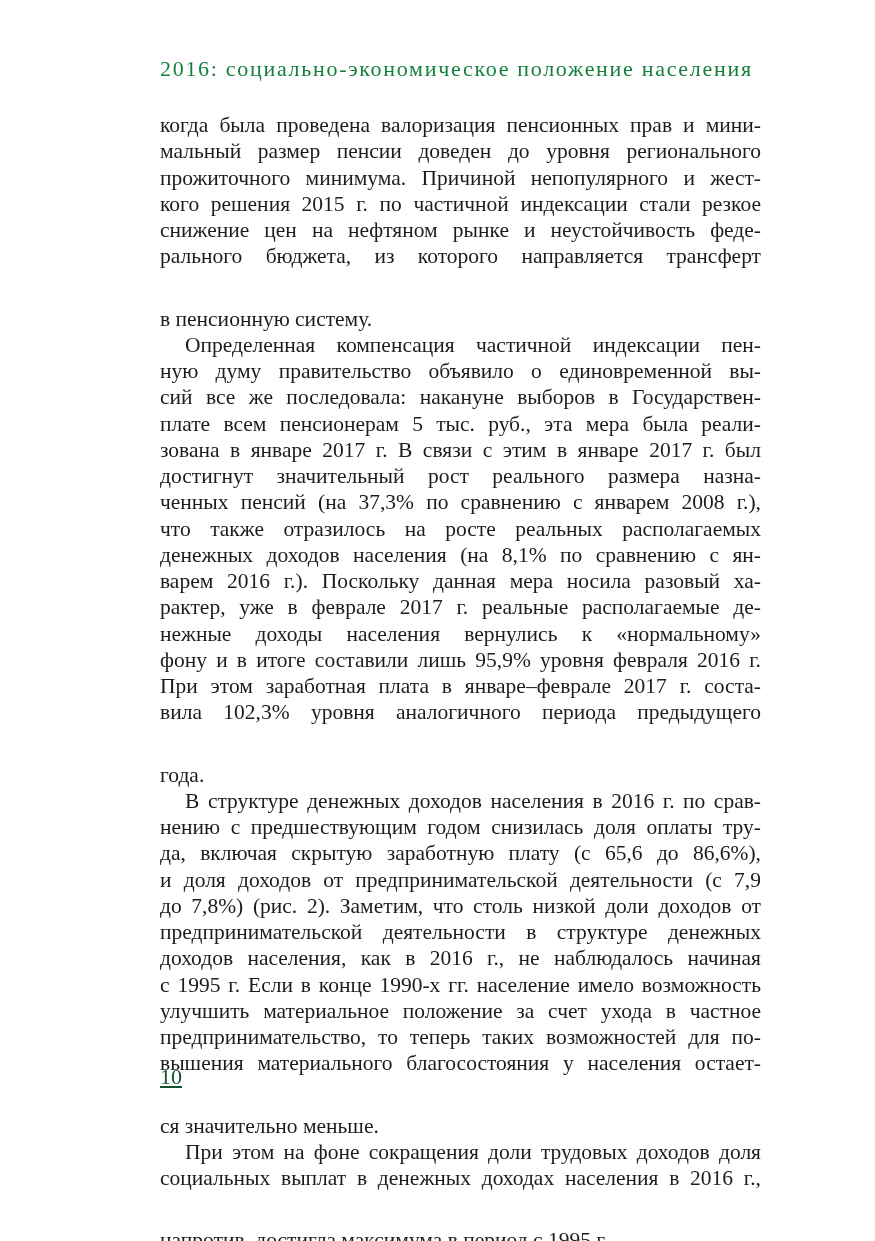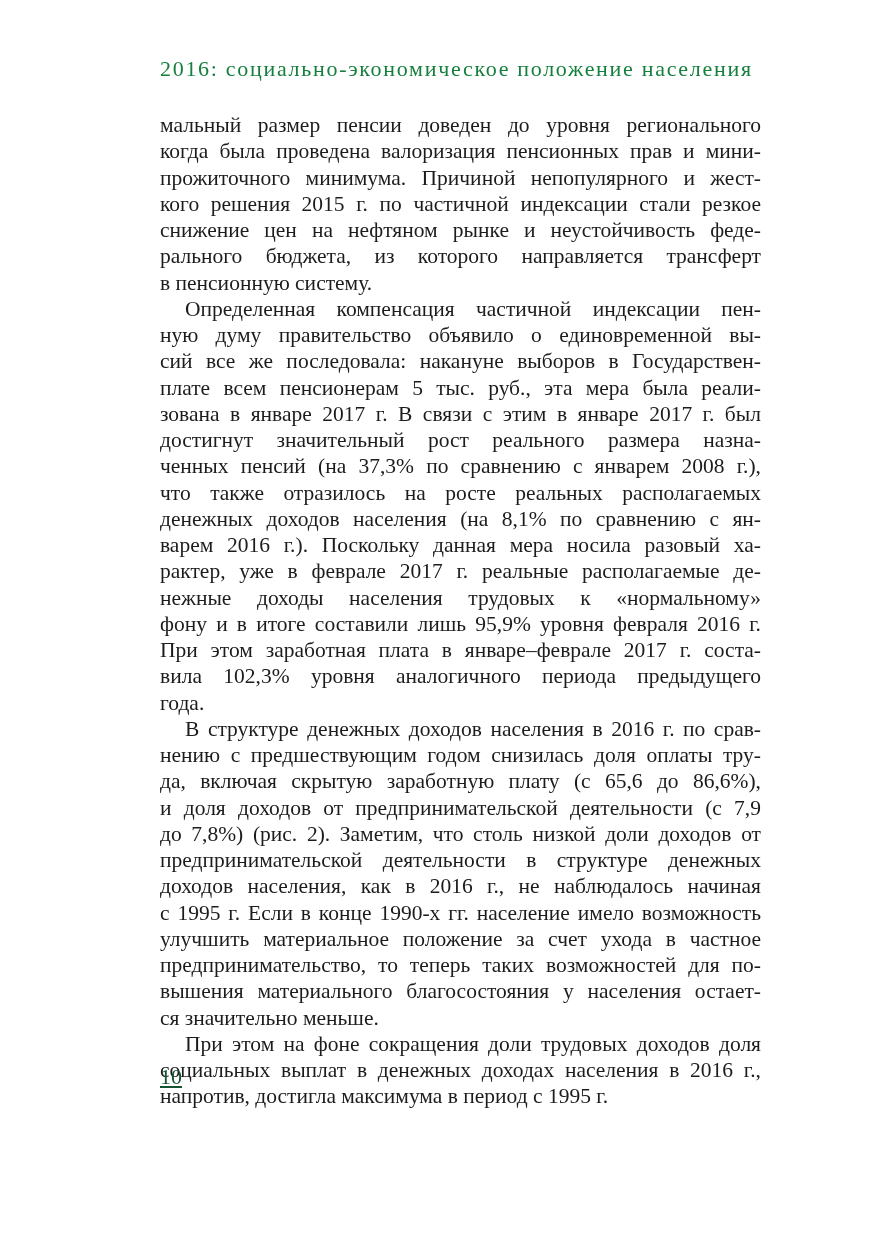--- a/index.html
+++ b/index.html
@@ -30,63 +30,63 @@
   .para { margin: 0; padding: 0; }
   .line {
     font-size: 21.5px;
     line-height: 26.25px;
     height: 26.25px;
     text-align: justify;
     text-align-last: justify;
     hyphens: none;
     white-space: normal;
   }
-  .line.end { text-align-last: left; }
+  .line.end { text-align-last: left; margin-top: 36px; }
   .line.indent { text-indent: 25px; }
   .page-number {
     position: absolute;
     left: 160px;
     top: 1064px;
     font-size: 22px;
     color: #14532d;
     text-decoration: underline;
   }
 </style>
 </head>
 <body>
 
 <div class="page">
 
   <div class="running-header">2016: социально-экономическое положение населения</div>
 
   <div class="text-block">
 
     <div class="para">
+      <div class="line">когда была проведена валоризация пенсионных прав и мини-</div>
       <div class="line">мальный размер пенсии доведен до уровня регионального</div>
-      <div class="line">когда была проведена валоризация пенсионных прав и мини-</div>
       <div class="line">прожиточного минимума. Причиной непопулярного и жест-</div>
       <div class="line">кого решения 2015 г. по частичной индексации стали резкое</div>
       <div class="line">снижение цен на нефтяном рынке и неустойчивость феде-</div>
       <div class="line">рального бюджета, из которого направляется трансферт</div>
       <div class="line end">в пенсионную систему.</div>
     </div>
 
     <div class="para">
       <div class="line indent">Определенная компенсация частичной индексации пен-</div>
       <div class="line">ную думу правительство объявило о единовременной вы-</div>
       <div class="line">сий все же последовала: накануне выборов в Государствен-</div>
       <div class="line">плате всем пенсионерам 5 тыс. руб., эта мера была реали-</div>
       <div class="line">зована в январе 2017 г. В связи с этим в январе 2017 г. был</div>
       <div class="line">достигнут значительный рост реального размера назна-</div>
       <div class="line">ченных пенсий (на 37,3% по сравнению с январем 2008 г.),</div>
       <div class="line">что также отразилось на росте реальных располагаемых</div>
       <div class="line">денежных доходов населения (на 8,1% по сравнению с ян-</div>
       <div class="line">варем 2016 г.). Поскольку данная мера носила разовый ха-</div>
       <div class="line">рактер, уже в феврале 2017 г. реальные располагаемые де-</div>
-      <div class="line">нежные доходы населения трудовых к «нормальному»</div>
+      <div class="line">нежные доходы населения вернулись к «нормальному»</div>
       <div class="line">фону и в итоге составили лишь 95,9% уровня февраля 2016 г.</div>
       <div class="line">При этом заработная плата в январе–феврале 2017 г. соста-</div>
       <div class="line">вила 102,3% уровня аналогичного периода предыдущего</div>
       <div class="line end">года.</div>
     </div>
 
     <div class="para">
       <div class="line indent">В структуре денежных доходов населения в 2016 г. по срав-</div>
       <div class="line">нению с предшествующим годом снизилась доля оплаты тру-</div>
       <div class="line">да, включая скрытую заработную плату (с 65,6 до 86,6%),</div>

